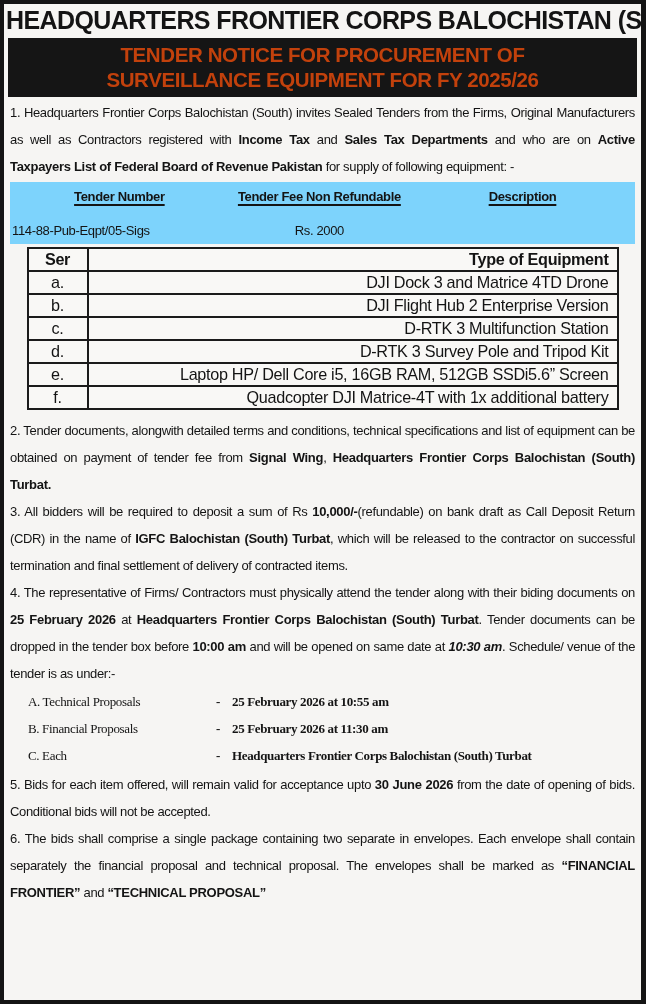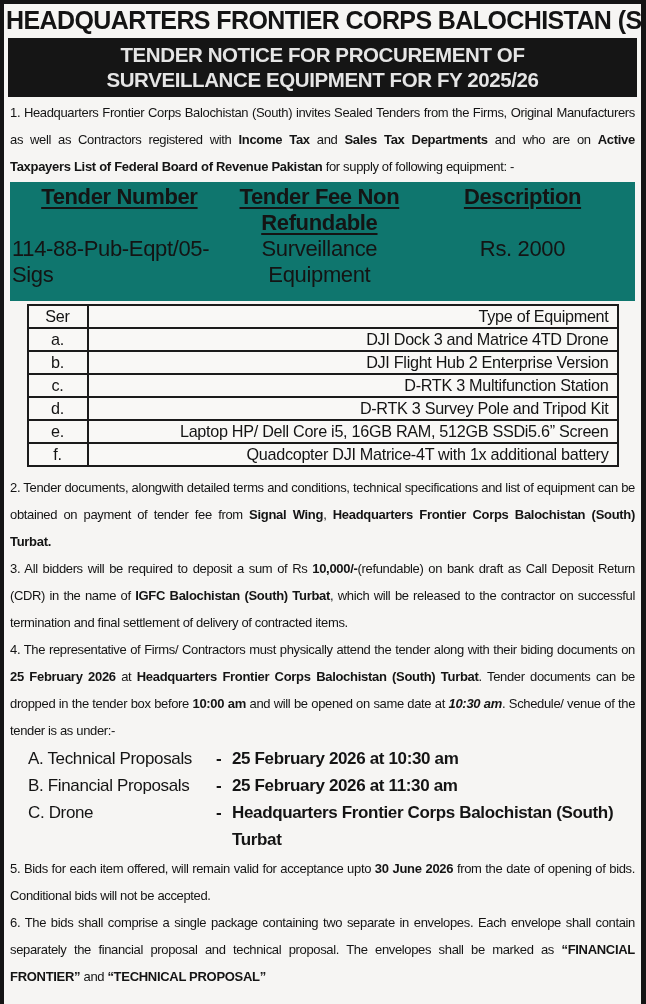--- a/index.html
+++ b/index.html
@@ -21,81 +21,82 @@
     font-weight: 700;
     font-size: 25px;
     letter-spacing: -0.6px;
     padding: 3px 2px 2px;
     line-height: 1.1;
     white-space: nowrap;
   }
   .banner {
     margin: 1px 4px 2px;
     background: #151515;
-    color: #e5e5e5;
+    color: #c2410c;
     text-align: center;
     font-weight: 700;
     font-size: 20.5px;
     letter-spacing: -0.4px;
     line-height: 1.22;
     padding: 4px 2px 5px;
   }
   .body { padding: 0 6px; }
   p.clause {
     margin: 0;
     font-size: 13px;
     line-height: 27px;
     letter-spacing: -0.35px;
     text-align: justify;
   }
   p.clause b { letter-spacing: -0.3px; }
   .i { font-style: italic; }
   .info-box {
     margin: 2px 0 3px;
-    background: #0f766e;
+    background: #7dd3fc;
     display: grid;
     grid-template-columns: 35% 29% 36%;
-    font-size: 22px;
+    font-size: 13px;
     letter-spacing: -0.35px;
-    padding: 2px 0 13px;
+    padding: 2px 0 0;
   }
   .info-box .hdr {
     font-weight: 700;
     text-align: center;
     text-decoration: underline;
     text-decoration-thickness: 2px;
     text-underline-offset: 3px;
     line-height: 26px;
   }
-  .info-box .val { text-align: center; line-height: 26px; }
+  .info-box .val { text-align: center; line-height: 26px; margin-top: 8px; }
   .info-box .val.first { text-align: left; padding-left: 2px; }
   table.equip {
     border-collapse: collapse;
     margin: 3px auto 7px;
     width: 592px;
     font-size: 16.2px;
     letter-spacing: -0.3px;
     background: #f9f8f6;
   }
   table.equip, table.equip td, table.equip th {
     border: 2px solid #1b1b1b;
   }
   table.equip th, table.equip td {
     padding: 0px 8px 1px;
     line-height: 20px;
     text-align: right;
   }
   table.equip .ser { width: 42px; text-align: center; }
-  table.equip th { font-weight: 400; }
+  table.equip th { font-weight: 700; }
   .schedule { padding: 1px 0 2px 18px; }
   .sched-row {
     display: flex;
-    font-size: 17px;
+    font-size: 13px;
     line-height: 27px;
     letter-spacing: -0.35px;
+    font-family: Liberation Serif, serif;
   }
   .sched-row .lbl { width: 188px; flex: 0 0 auto; }
   .sched-row .sep { width: 16px; flex: 0 0 auto; font-weight: 700; }
   .sched-row .val { font-weight: 700; }
 </style>
 </head>
 <body>
 
 <div class="page">
 
@@ -108,21 +109,20 @@
 
   <div class="body">
 
     <p class="clause"><span>1. Headquarters Frontier Corps Balochistan (South) invites Sealed Tenders from the Firms, Original Manufacturers as well as Contractors registered with </span><b>Income Tax</b><span> and </span><b>Sales Tax Departments</b><span> and who are on </span><b>Active Taxpayers List of Federal Board of Revenue Pakistan</b><span> for supply of following equipment: -</span></p>
 
     <div class="info-box">
       <div class="hdr">Tender Number</div>
       <div class="hdr">Tender Fee Non Refundable</div>
       <div class="hdr">Description</div>
       <div class="val first">114-88-Pub-Eqpt/05-Sigs</div>
-      <div class="val">Surveillance Equipment</div>
       <div class="val">Rs. 2000</div>
     </div>
 
     <table class="equip">
       <tbody>
           <tr>
         <th class="ser">Ser</th>
         <th>Type of Equipment</th>
       </tr>
       <tr>
@@ -155,29 +155,29 @@
     <p class="clause"><span>2. Tender documents, alongwith detailed terms and conditions, technical specifications and list of equipment can be obtained on payment of tender fee from </span><b>Signal Wing</b><span>, </span><b>Headquarters Frontier Corps Balochistan (South) Turbat.</b></p>
 
     <p class="clause"><span>3. All bidders will be required to deposit a sum of Rs </span><b>10,000/-</b><span>(refundable) on bank draft as Call Deposit Return (CDR) in the name of </span><b>IGFC Balochistan (South) Turbat</b><span>, which will be released to the contractor on successful termination and final settlement of delivery of contracted items.</span></p>
 
     <p class="clause"><span>4. The representative of Firms/ Contractors must physically attend the tender along with their biding documents on </span><b>25 February 2026</b><span> at </span><b>Headquarters Frontier Corps Balochistan (South) Turbat</b><span>. Tender documents can be dropped in the tender box before </span><b>10:00 am</b><span> and will be opened on same date at </span><b class="i">10:30 am</b><span>. Schedule/ venue of the tender is as under:-</span></p>
 
     <div class="schedule">
       <div class="sched-row">
         <span class="lbl">A. Technical Proposals</span>
         <span class="sep">-</span>
-        <span class="val">25 February 2026 at 10:30 am</span>
+        <span class="val">25 February 2026 at 10:55 am</span>
       </div>
       <div class="sched-row">
         <span class="lbl">B. Financial Proposals</span>
         <span class="sep">-</span>
         <span class="val">25 February 2026 at 11:30 am</span>
       </div>
       <div class="sched-row">
-        <span class="lbl">C. Drone</span>
+        <span class="lbl">C. Each</span>
         <span class="sep">-</span>
         <span class="val">Headquarters Frontier Corps Balochistan (South) Turbat</span>
       </div>
     </div>
 
     <p class="clause"><span>5. Bids for each item offered, will remain valid for acceptance upto </span><b>30 June 2026</b><span> from the date of opening of bids. Conditional bids will not be accepted.</span></p>
 
     <p class="clause"><span>6. The bids shall comprise a single package containing two separate in envelopes. Each envelope shall contain separately the financial proposal and technical proposal. The envelopes shall be marked as </span><b>“FINANCIAL FRONTIER”</b><span> and </span><b>“TECHNICAL PROPOSAL”</b></p>
 
   </div>

